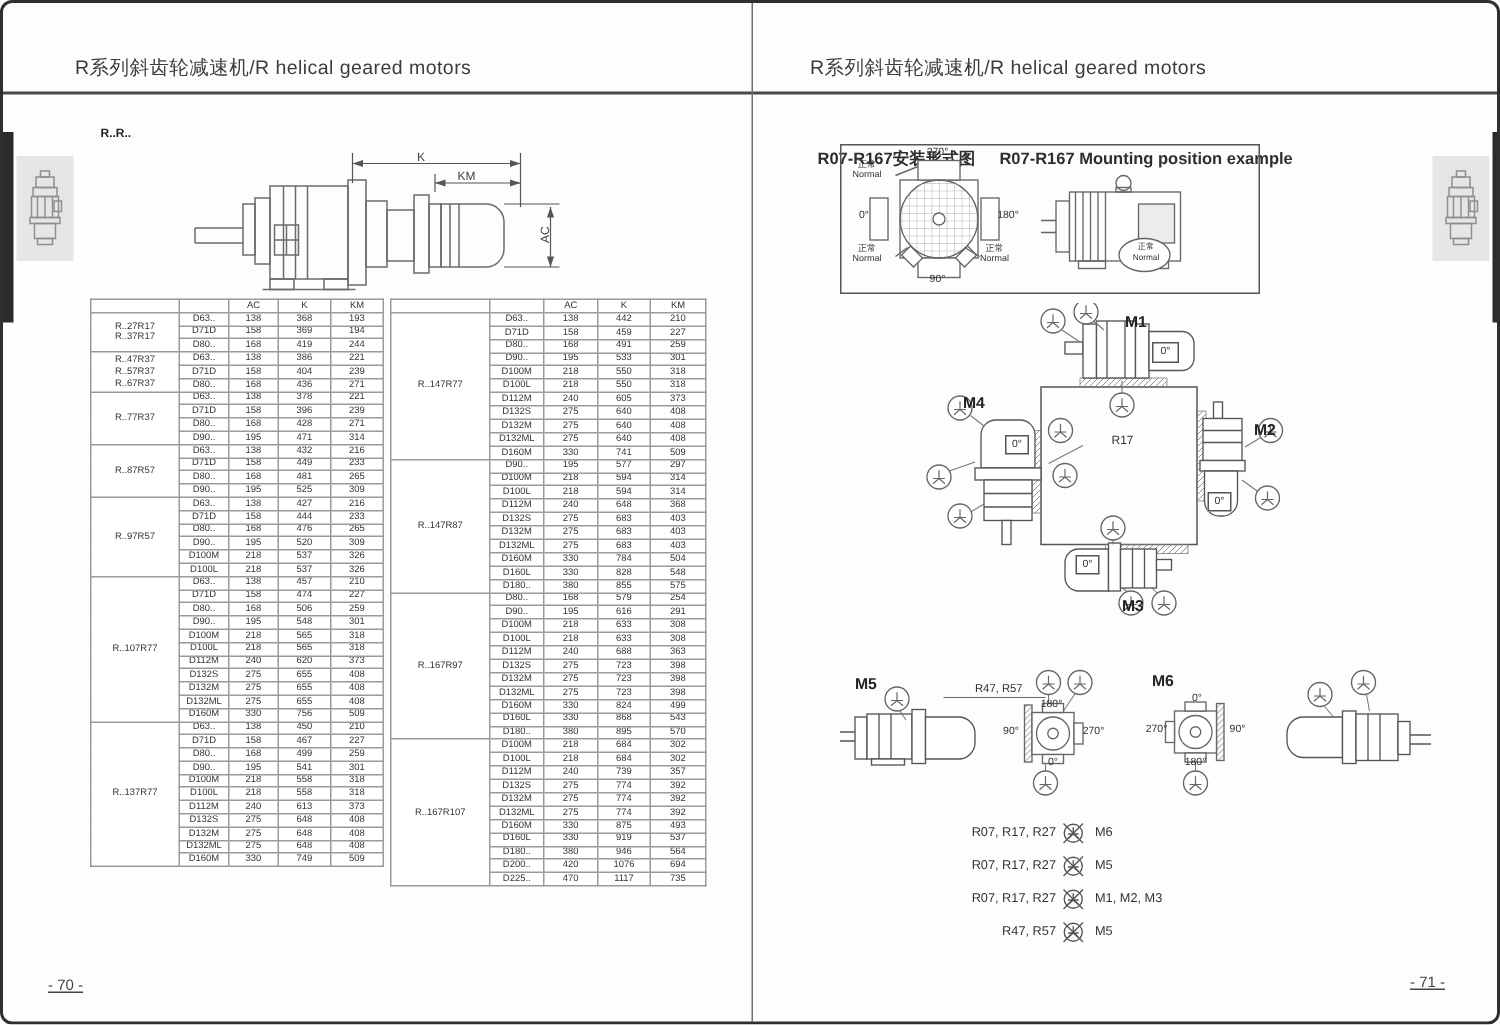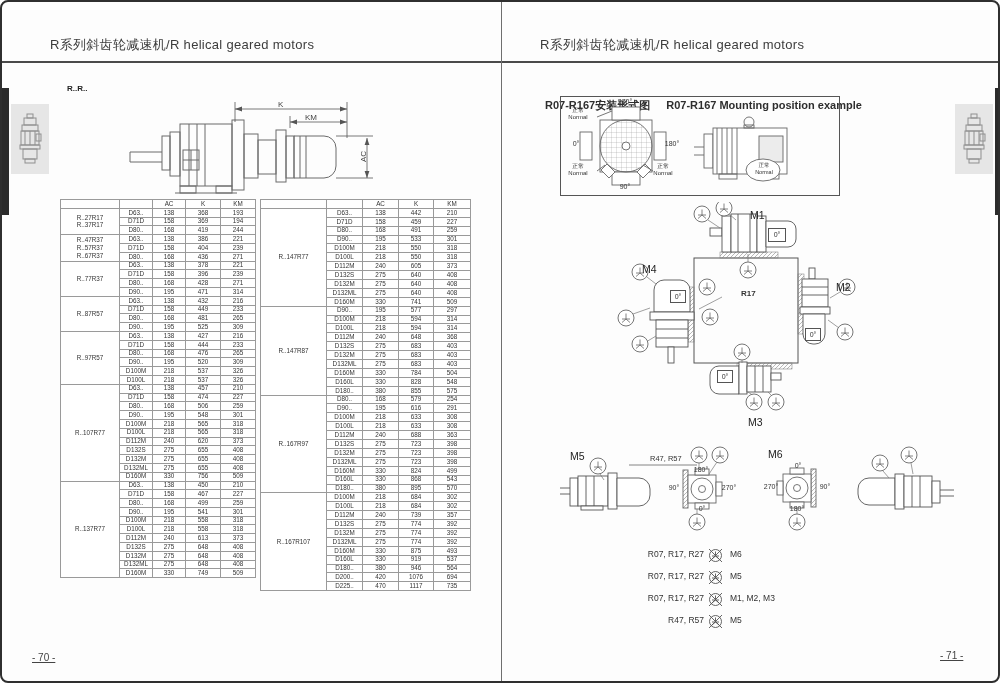--- a/index.html
+++ b/index.html
@@ -8,21 +8,21 @@
          border-radius:8px;overflow:hidden;font-family:"Liberation Sans",sans-serif;color:#333;}
   .abs{position:absolute;}
   .hdr{font-size:13px;color:#3c3c3c;letter-spacing:.3px;white-space:nowrap;}
   .rule{height:2px;background:#4a4a4a;}
   .divider{width:1px;background:#6f6f6f;}
   .small-b{font-size:8px;font-weight:bold;color:#222;}
   .dimlab{font-size:8px;color:#444;}
   .sect-title{font-size:11px;font-weight:bold;color:#2e2e2e;white-space:nowrap;}
   .ang{font-size:7px;color:#333;text-align:center;white-space:nowrap;}
   .norm{font-size:6px;line-height:1.2;color:#333;text-align:center;white-space:nowrap;}
-  .mpos{font-size:10.5px;font-weight:normal;color:#222;}
+  .mpos{font-size:10.5px;font-weight:bold;color:#222;}
   .zbox{border:1px solid #555;background:#fff;font-size:7px;color:#333;text-align:center;line-height:12px;}
   .note{font-size:7.2px;color:#3a3a3a;white-space:nowrap;}
   .pageno{font-size:10px;color:#444;text-decoration:underline;}
   .legend-models{font-size:8.5px;color:#333;text-align:right;white-space:nowrap;}
   .legend-pos{font-size:8.5px;color:#333;white-space:nowrap;}
   .edge-bar{background:#2b2b2b;}
   .edge-box{background:#e6e6e6;}
   table.dim-table{position:absolute;border-collapse:collapse;table-layout:fixed;background:#fff;}
   .dim-table td,.dim-table th{border:1px solid #9a9a9a;font-size:6.3px;font-weight:normal;
      text-align:center;padding:0;line-height:1;color:#333;white-space:nowrap;overflow:hidden;}
@@ -815,22 +815,22 @@
     <use href="#co" transform="translate(105,85)"></use>
       <use href="#co" transform="translate(108,115)"></use>
   </svg>
   <div class="abs zbox" style="left:766px;top:226px;width:18px;height:14px;">0°</div>
   <div class="abs zbox" style="left:803px;top:326px;width:16px;height:13px;line-height:11px;">0°</div>
   <div class="abs zbox" style="left:668px;top:288px;width:16px;height:13px;line-height:11px;">0°</div>
   <div class="abs zbox" style="left:715px;top:368px;width:16px;height:13px;line-height:11px;">0°</div>
   <div class="abs mpos" style="left:748px;top:207px;">M1</div>
   <div class="abs mpos" style="left:834px;top:263px;margin-top:16px;">M2</div>
   <div class="abs mpos" style="left:640px;top:261px;">M4</div>
-  <div class="abs mpos" style="left:746px;top:414px;">M3</div>
-  <div class="abs" style="left:722px;top:287px;font-size:8px;font-weight:bold;color:#333;padding-left:17px;">R17</div>
+  <div class="abs mpos" style="left:746px;top:396px;">M3</div>
+  <div class="abs" style="left:722px;top:287px;font-size:8px;font-weight:normal;color:#333;padding-left:17px;">R17</div>
 
   <svg class="abs" style="left:555px;top:440px;" width="410" height="105" viewBox="0 0 410 105">
     <defs>
       <pattern id="ph2" width="4" height="4" patternUnits="userSpaceOnUse">
         <path d="M0 4L4 0" stroke="#888" stroke-width="0.6"></path>
       </pattern>
       <g id="co2">
         <circle r="8" fill="#fff" stroke="#666" stroke-width="0.9"></circle>
         <path d="M0 -4.5V1M-4 1H4M-4 4.5L0 1L4 4.5" stroke="#666" stroke-width="0.8" fill="none"></path>
       </g>

